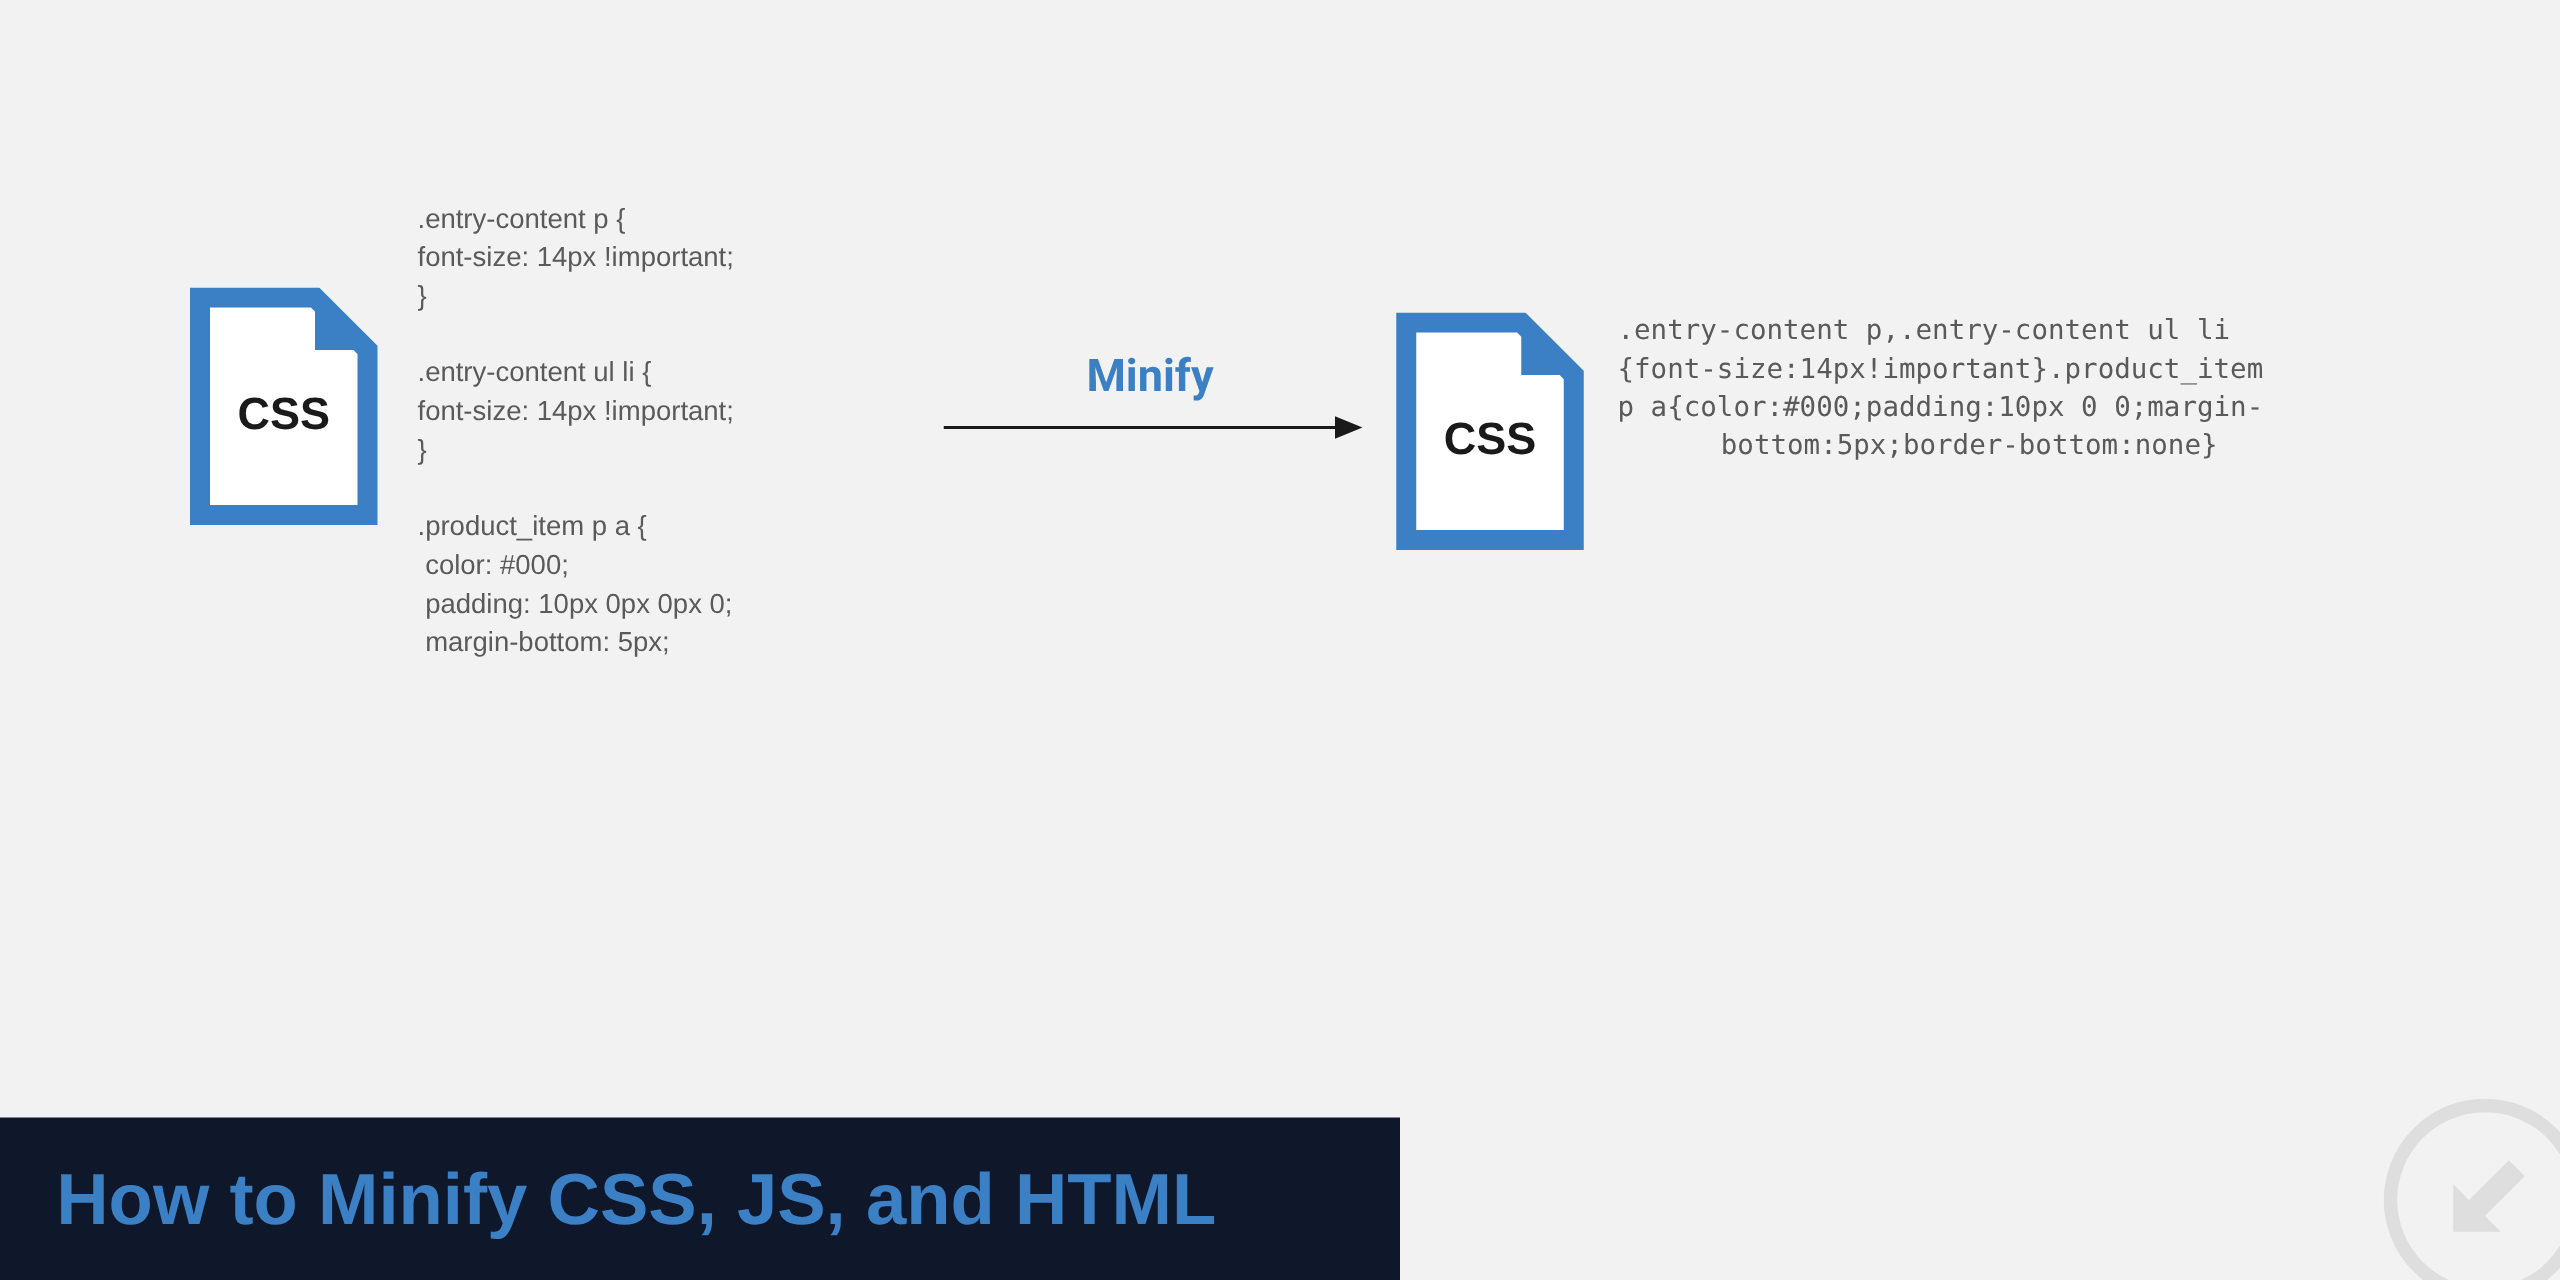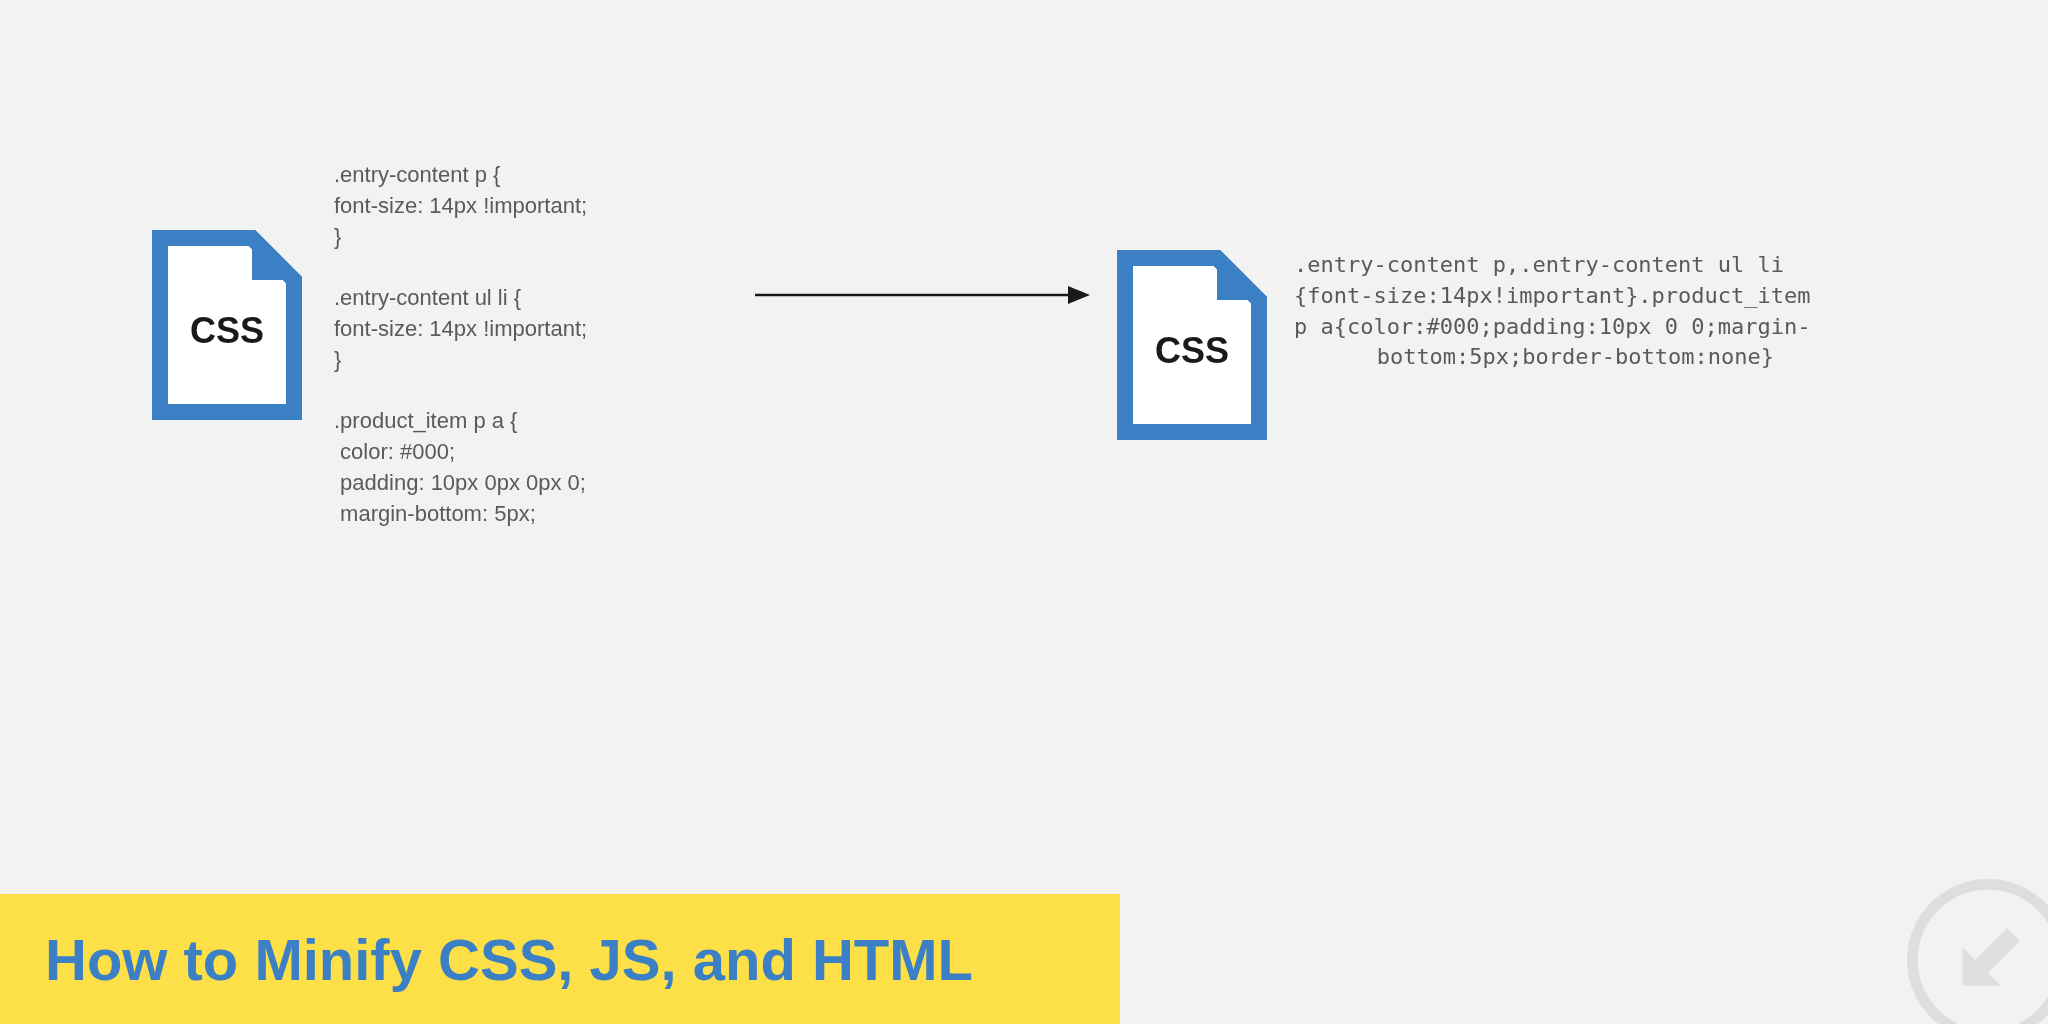--- a/index.html
+++ b/index.html
@@ -88,21 +88,21 @@
       white-space: pre;
       max-width: 480px;
       text-align: right;
     }
     .title-bar {
       position: absolute;
       bottom: 0;
       left: 0;
       width: 1120px;
       height: 130px;
-      background: #fde047;
+      background: #0f172a;
       display: flex;
       align-items: center;
       padding-left: 45px;
     }
     .title-text {
       font-size: 58px;
       font-weight: 700;
       color: #3b7fc4;
       font-family: -apple-system, BlinkMacSystemFont, "Segoe UI", sans-serif;
     }
@@ -133,20 +133,21 @@
 font-size: 14px !important;
 }
 
 .product_item p a {
  color: #000;
  padding: 10px 0px 0px 0;
  margin-bottom: 5px;</div>
   </div>
 
   <div class="arrow-section">
+    <div class="arrow-label">Minify</div>
     <svg class="arrow-svg" viewBox="0 0 340 30">
       <line x1="5" y1="15" x2="325" y2="15" stroke="#1a1a1a" stroke-width="2.5"></line>
       <polygon points="340,15 318,6 318,24" fill="#1a1a1a"></polygon>
     </svg>
   </div>
 
   <div class="right-section">
     <div class="file-icon" style="margin-top:0;">
       <svg viewBox="0 0 150 190">
         <path d="M 8 8 L 100 8 L 142 50 L 142 182 L 8 182 Z" fill="white" stroke="#3b7fc4" stroke-width="16" stroke-linejoin="miter"></path>

